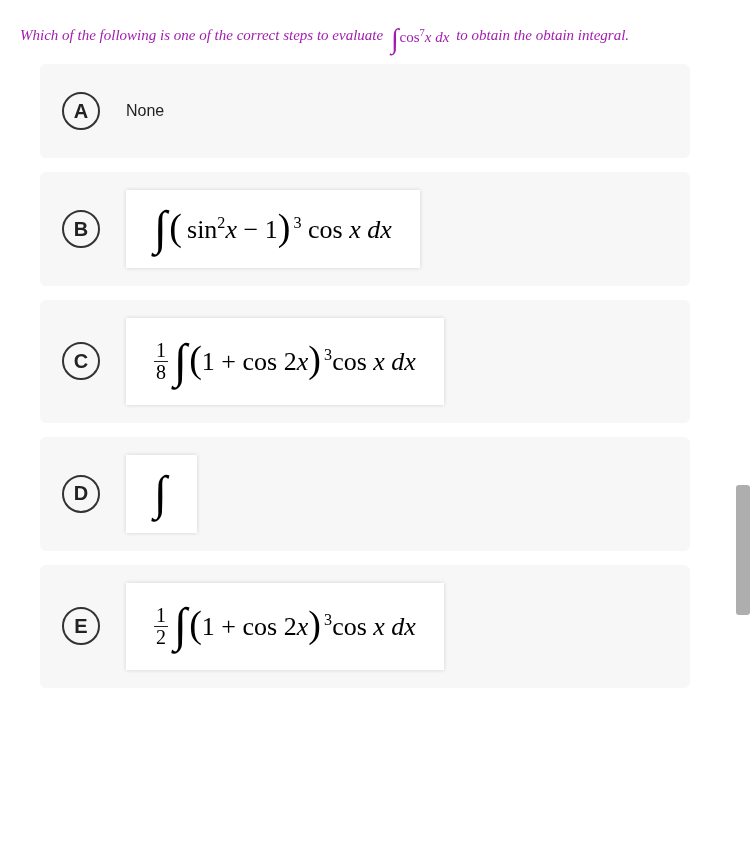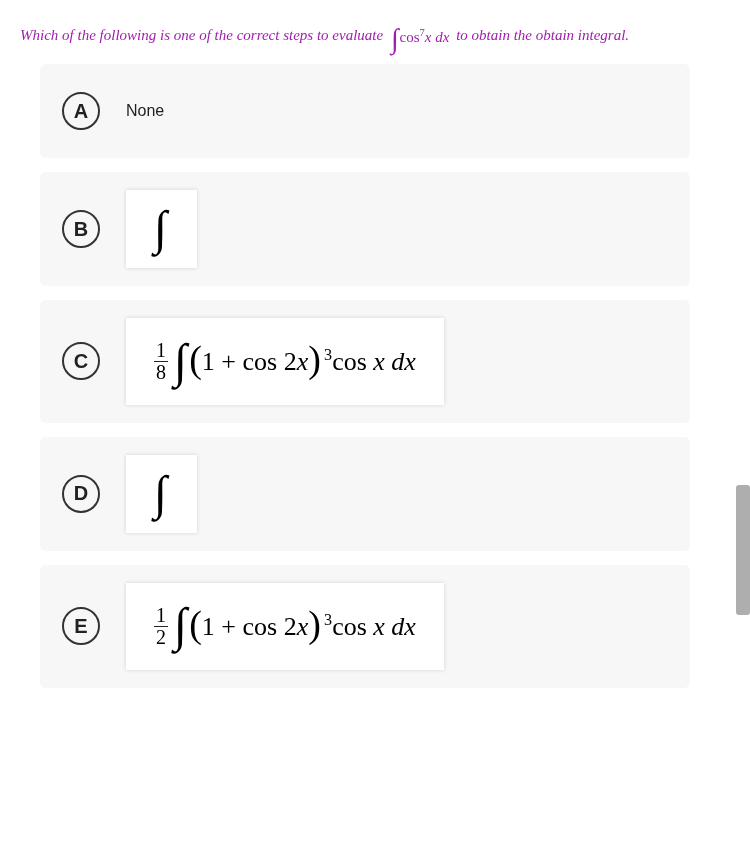--- a/index.html
+++ b/index.html
@@ -118,20 +118,21 @@
 
   <div class="option none-opt">
     <div class="marker">A</div>
     <div class="option-content">None</div>
   </div>
 
   <div class="option">
     <div class="marker">B</div>
     <div class="math-box">
       <span class="int">∫</span>
+      <span><span class="paren">(</span> sin<sup>2</sup><i>x</i> − 1<span class="paren">)</span><sup> 3</sup> cos <i>x</i> <i>dx</i></span>
     </div>
   </div>
 
   <div class="option">
     <div class="marker">C</div>
     <div class="math-box">
       <span class="frac">
         <span class="num">1</span>
         <span class="den">8</span>
       </span>

